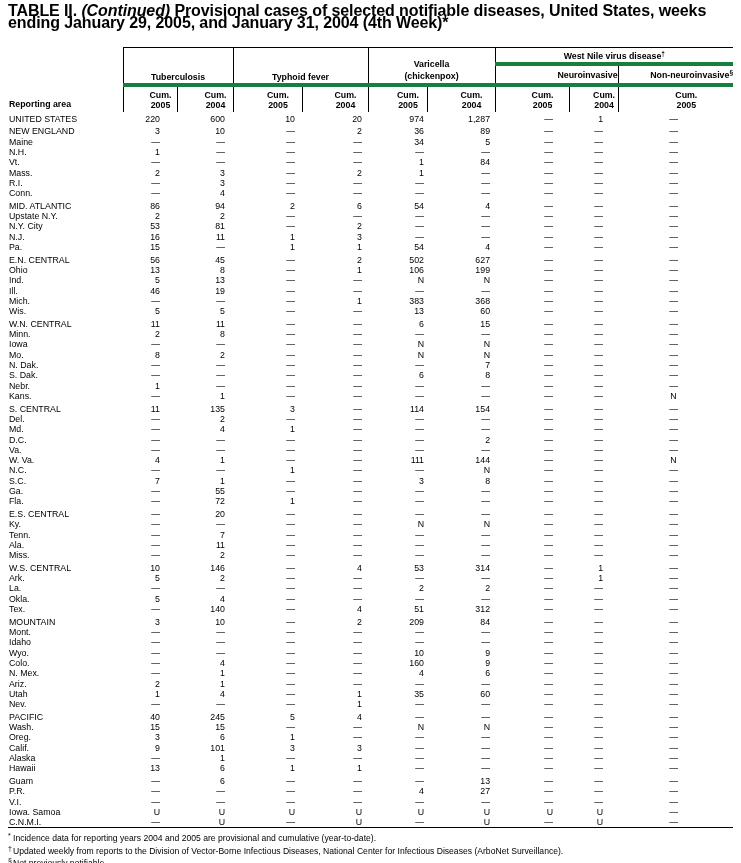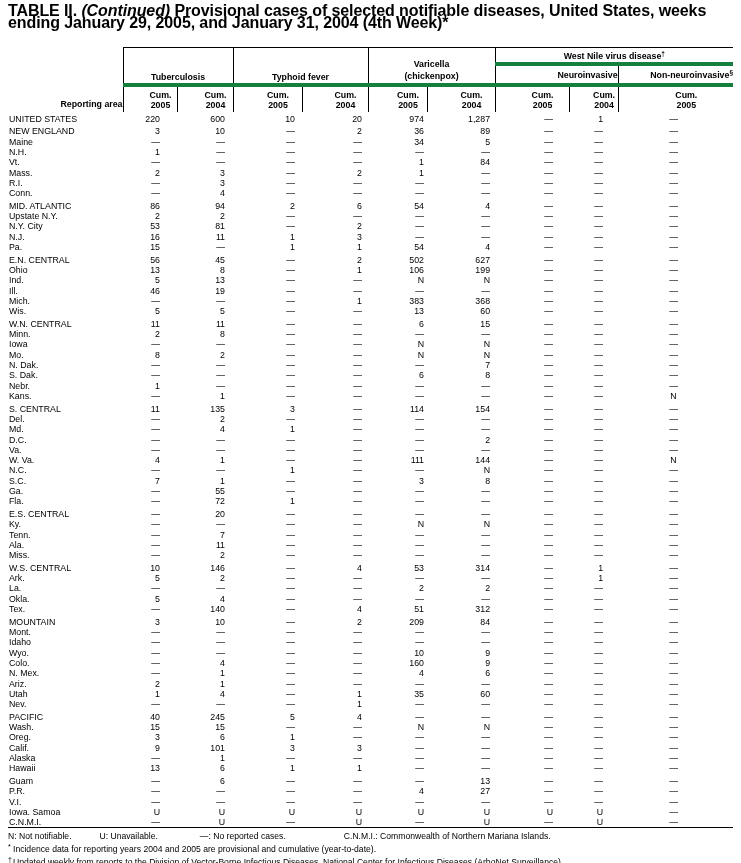--- a/index.html
+++ b/index.html
@@ -14,21 +14,21 @@
   table{border-collapse:collapse;table-layout:fixed;width:725px;
         border-bottom:1px solid #000;}
   th,td{padding:0;font-size:8.8px;white-space:nowrap;overflow:visible;}
   th{font-weight:bold;text-align:center;vertical-align:bottom;}
   .bt{border-top:1px solid #000;}
   .bl{border-left:1px solid #000;}
   .bb{border-bottom:4px solid #15803d;margin-top:24px;}
   tr.h1 th{height:13px;line-height:12px;}
   tr.h2 th{height:16px;line-height:13px;padding-bottom:1px;text-align:right;}
   tr.h3 th{height:23px;line-height:9.6px;padding-bottom:2px;padding-left:21px;}
-  th.area-h{text-align:right;vertical-align:bottom;padding-bottom:2px;padding-left:1px;margin-left:48px;}
+  th.area-h{text-align:left;vertical-align:bottom;padding-bottom:2px;padding-left:1px;margin-left:48px;}
   th.two{line-height:13px;padding-bottom:1px;}
   .sup{font-size:6.5px;vertical-align:3px;letter-spacing:0;}
 
   td{height:10.3px;line-height:10.3px;text-align:right;}
   td.area{text-align:left;padding-left:1px;}
   td.c1{padding-right:17px;} td.c2{padding-right:8px;}
   td.c3{padding-right:7px;}  td.c4{padding-right:6px;}
   td.c5{padding-right:3px;}  td.c6{padding-right:5px;}
   td.c7{padding-right:16px;} td.c8{padding-right:15px;}
   td.c9{text-align:center;padding-right:4px;}
@@ -910,21 +910,18 @@
           <td class="c5">—</td>
           <td class="c6">U</td>
           <td class="c7">—</td>
           <td class="c8">U</td>
           <td class="c9">—</td>
         </tr>
       </tbody>
     </table>
 
   <div class="footer">
-    <div class="legend">
-      <span>N: Not notifiable.</span><span class="g1">U: Unavailable.</span><span class="g2">—: No reported cases.</span><span class="g3">C.N.M.I.: Commonwealth of Northern Mariana Islands.</span>
-    </div>
     <div class="note"><span class="sym">*</span><span>Incidence data for reporting years 2004 and 2005 are provisional and cumulative (year-to-date).</span></div>
     <div class="note"><span class="sym">†</span><span>Updated weekly from reports to the Division of Vector-Borne Infectious Diseases, National Center for Infectious Diseases (ArboNet Surveillance).</span></div>
     <div class="note"><span class="sym">§</span><span>Not previously notifiable.</span></div>
   </div>
 
 </div>
 
 </body></html>

